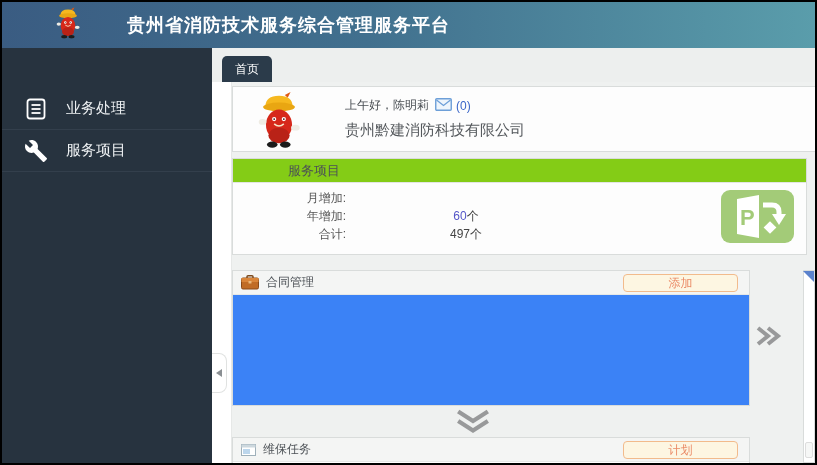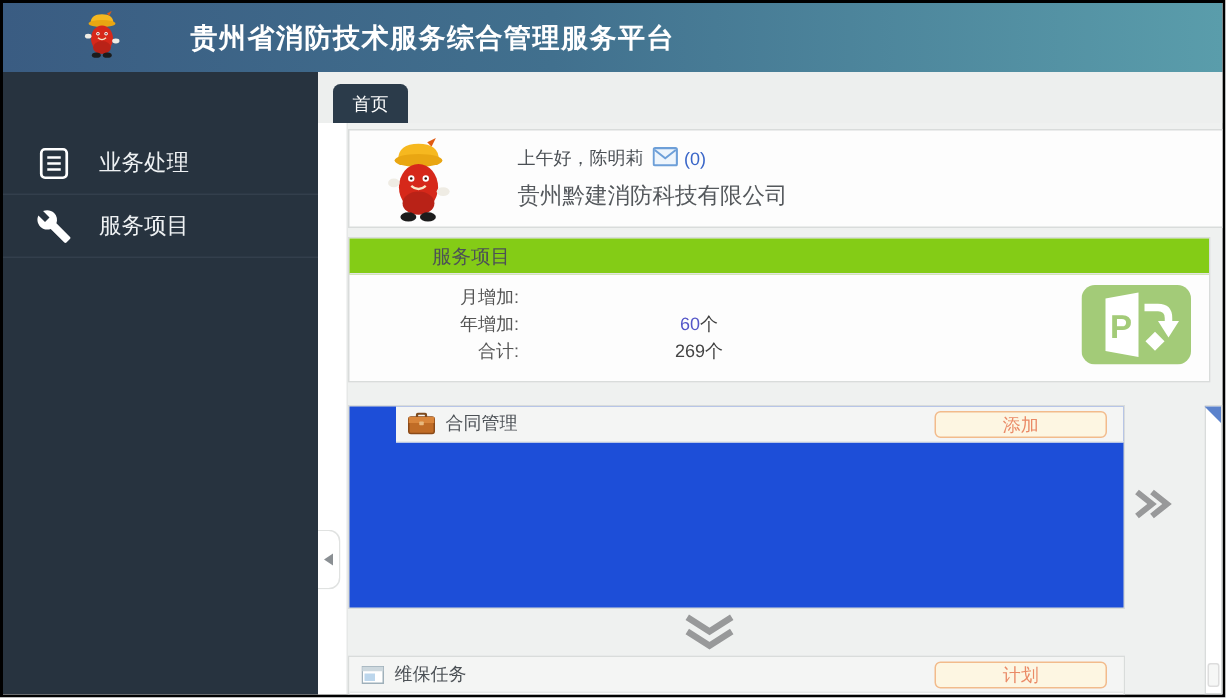--- a/index.html
+++ b/index.html
@@ -48,21 +48,21 @@
     padding-left: 55px; font-size: 13px; color: #4c5156; }
   .svc-rows { padding-top: 6px; }
   .svc-row { display: flex; align-items: center; height: 18px; font-size: 12px; }
   .svc-label { width: 113px; text-align: right; color: #555; }
   .svc-value { width: 240px; text-align: center; color: #3f3f3f; }
   .svc-value .num-blue { color: #5456c8; }
   .svc-value .num-dark { color: #444; }
   .project-icon { position: absolute; left: 488px; top: 31px; cursor: pointer; }
 
   
-  .panel.contract { left: 20px; top: 222px; width: 518px; height: 136px; background: #1d4ed8; padding-left: 31px; }
+  .panel.contract { left: 20px; top: 222px; width: 518px; height: 136px; background: #3b82f6; }
   .panel.maint { left: 20px; top: 389px; width: 518px; height: 40px; background: #fff; }
   .panel-header { position: relative; height: 24px; background: #f4f5f4; border-bottom: 1px solid #e6e8e7;
     display: flex; align-items: center; padding-left: 8px; font-size: 12px; color: #4c5156; }
   .panel-header .ph-ico { margin-right: 7px; display: flex; align-items: center; }
   .btn-pill { position: absolute; right: 11px; top: 3px; width: 115px; height: 18px;
     background: #fdf6e2; border: 1px solid #f2bb8c; border-radius: 4px;
     color: #ea8a66; font-size: 12px; text-align: center; line-height: 16px; cursor: pointer; }
 
   
   .chevron-right { position: absolute; left: 541px; top: 277px; cursor: pointer; }
@@ -169,21 +169,21 @@
         <div class="svc-rows">
           <div class="svc-row">
             <span class="svc-label">月增加:</span>
           </div>
           <div class="svc-row">
             <span class="svc-label">年增加:</span>
             <span class="svc-value"><span class="num-blue">60</span><span>个</span></span>
           </div>
           <div class="svc-row">
             <span class="svc-label">合计:</span>
-            <span class="svc-value"><span class="num-dark">269</span><span>个</span></span>
+            <span class="svc-value"><span class="num-dark">497</span><span>个</span></span>
           </div>
         </div>
         <div class="project-icon">
           <svg width="73" height="53" viewBox="0 0 73 53">
             <rect x="0" y="0" width="73" height="53" rx="9" fill="#a3cb78"></rect>
             <polygon points="16,9 38,5 38,48 16,44" fill="#fff"></polygon>
             <text x="19" y="35" font-size="22" font-weight="bold" fill="#a3cb78">P</text>
             <path d="M42 15 L51 15 Q58 15 58 22 L58 25" stroke="#fff" stroke-width="5" fill="none"></path>
             <polygon points="51,24 65,24 58,35" fill="#fff"></polygon>
             <rect x="44.5" y="33" width="9" height="9" fill="#fff" transform="rotate(45 49 37.5)"></rect>

